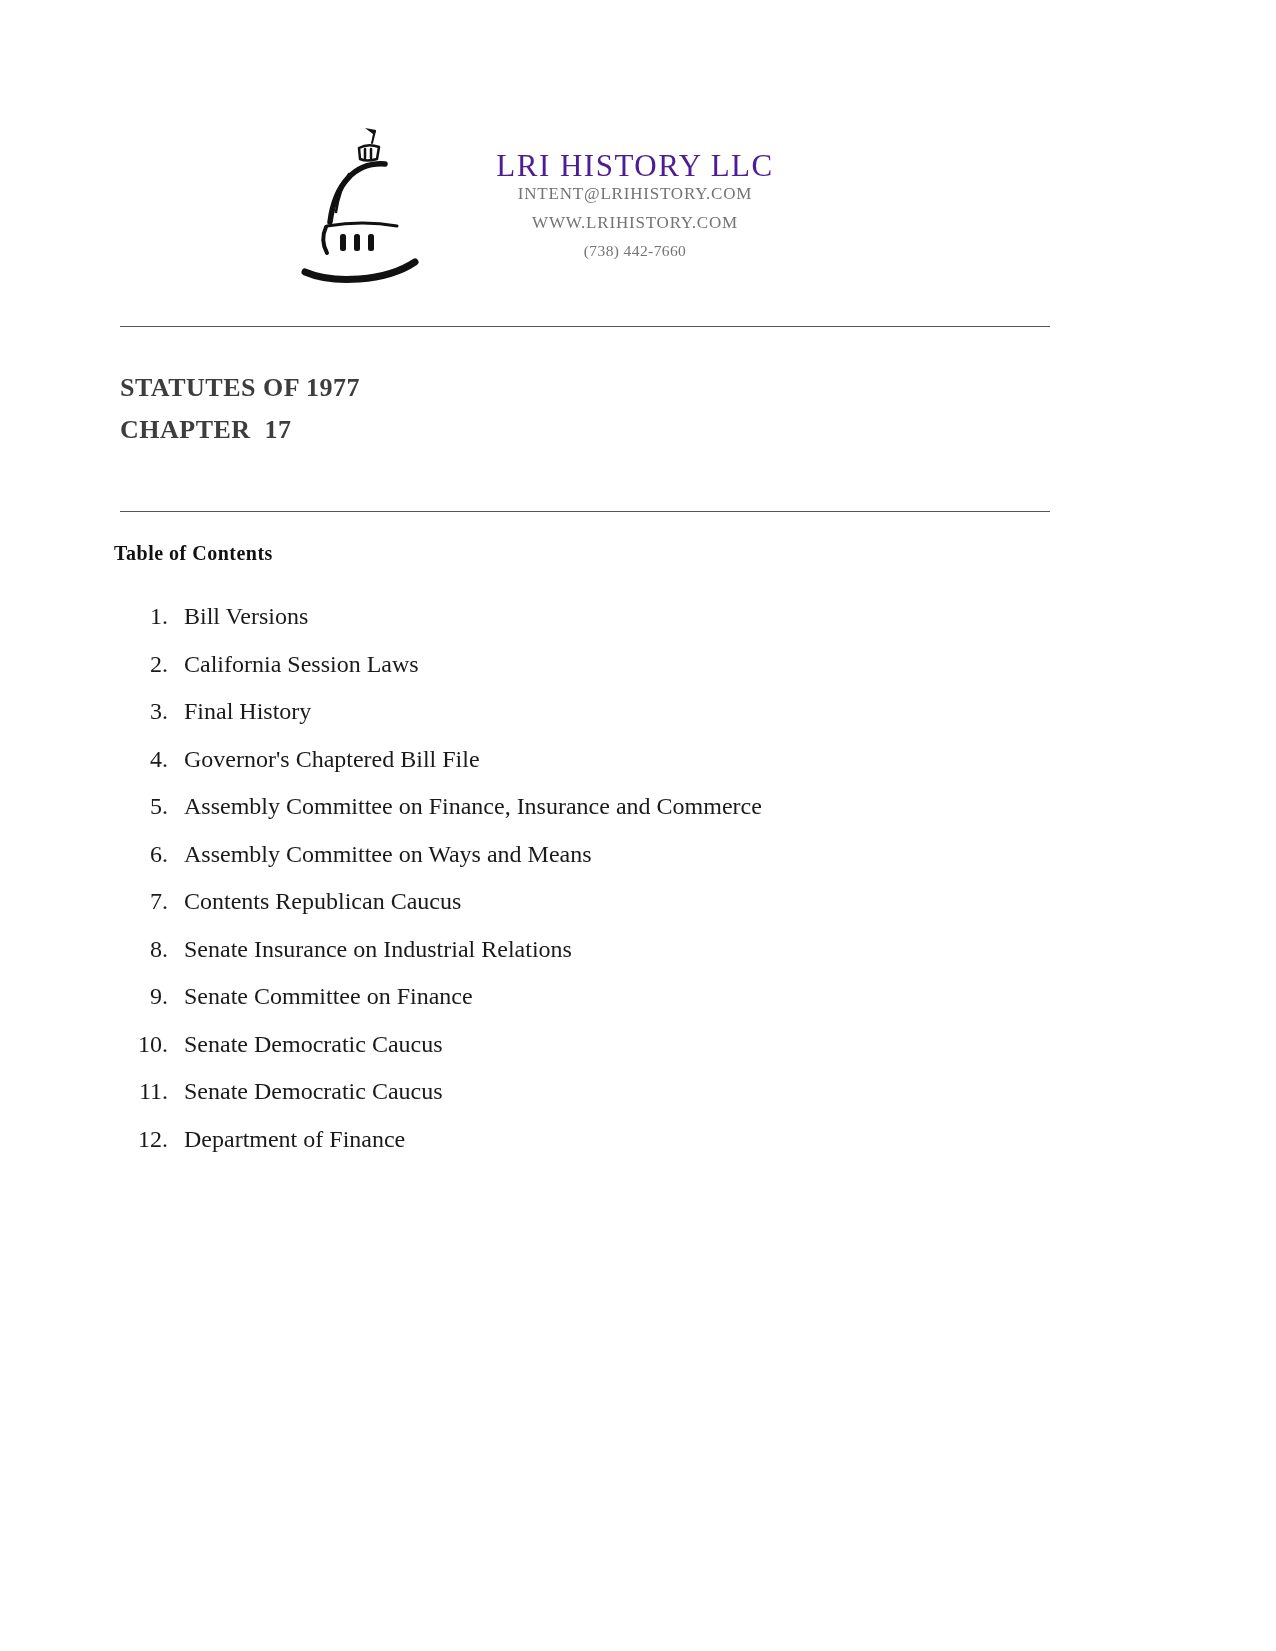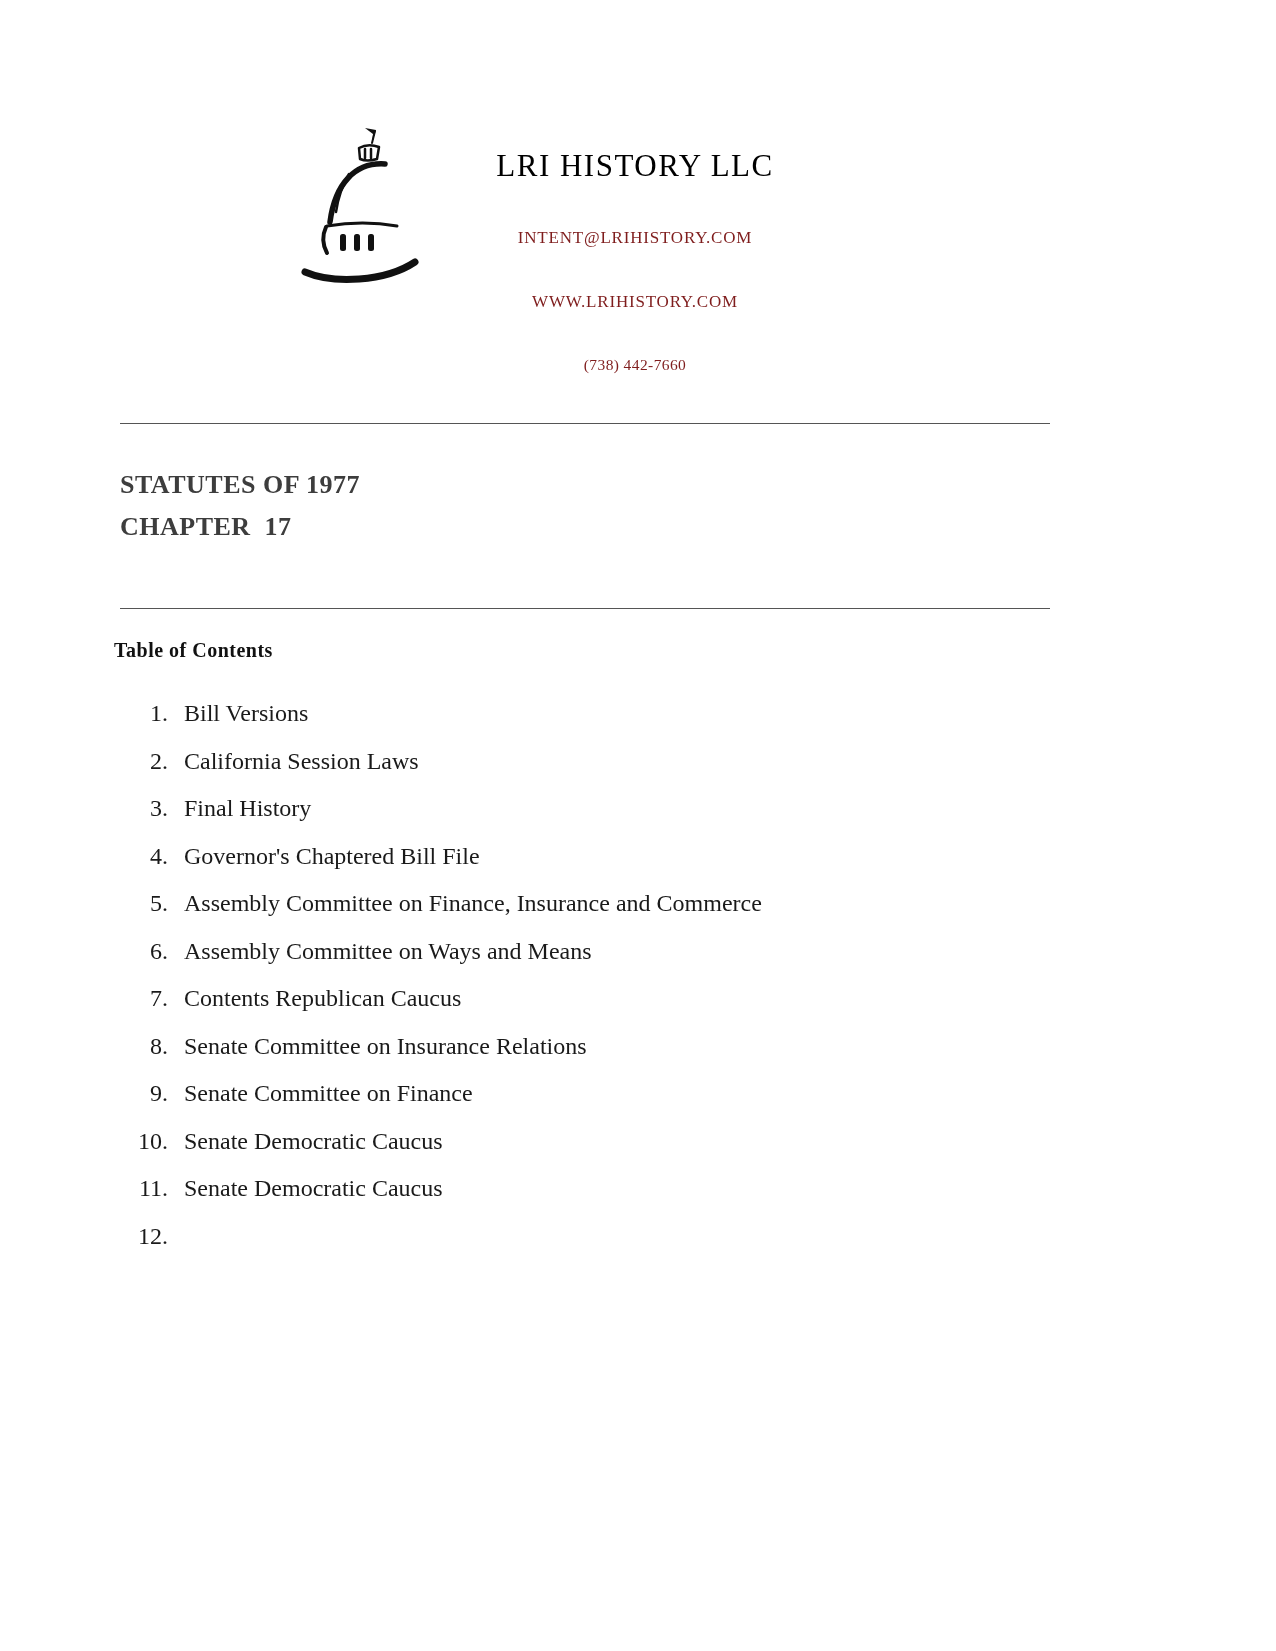--- a/index.html
+++ b/index.html
@@ -31,30 +31,29 @@
   }
   .header-text {
     margin-left: 42px;
     padding-top: 22px;
     text-align: center;
     min-width: 300px;
   }
   .company-name {
     font-size: 31px;
     letter-spacing: 1.5px;
-    color: #000000;
+    color: #4c1d95;
     white-space: nowrap;
   }
   .contact-line {
     font-size: 17px;
     letter-spacing: 0.8px;
-    color: #7f1d1d;
+    color: #737373;
     margin-bottom: 9px;
     white-space: nowrap;
-    margin-top: 44px;
   }
   .contact-line.phone {
     font-size: 15.5px;
     letter-spacing: 0.4px;
   }
 
   
   .rule {
     margin-left: 120px;
     width: 930px;
@@ -183,32 +182,33 @@
     <div class="toc-row">
       <span class="toc-num">6.</span>
       <span class="toc-label">Assembly Committee on Ways and Means</span>
     </div>
     <div class="toc-row">
       <span class="toc-num">7.</span>
       <span class="toc-label">Contents Republican Caucus</span>
     </div>
     <div class="toc-row">
       <span class="toc-num">8.</span>
-      <span class="toc-label">Senate Committee on Insurance Relations</span>
+      <span class="toc-label">Senate Insurance on Industrial Relations</span>
     </div>
     <div class="toc-row">
       <span class="toc-num">9.</span>
       <span class="toc-label">Senate Committee on Finance</span>
     </div>
     <div class="toc-row">
       <span class="toc-num">10.</span>
       <span class="toc-label">Senate Democratic Caucus</span>
     </div>
     <div class="toc-row">
       <span class="toc-num">11.</span>
       <span class="toc-label">Senate Democratic Caucus</span>
     </div>
     <div class="toc-row">
       <span class="toc-num">12.</span>
+      <span class="toc-label">Department of Finance</span>
     </div>
   </div>
 
 </div>
 
 </body></html>

